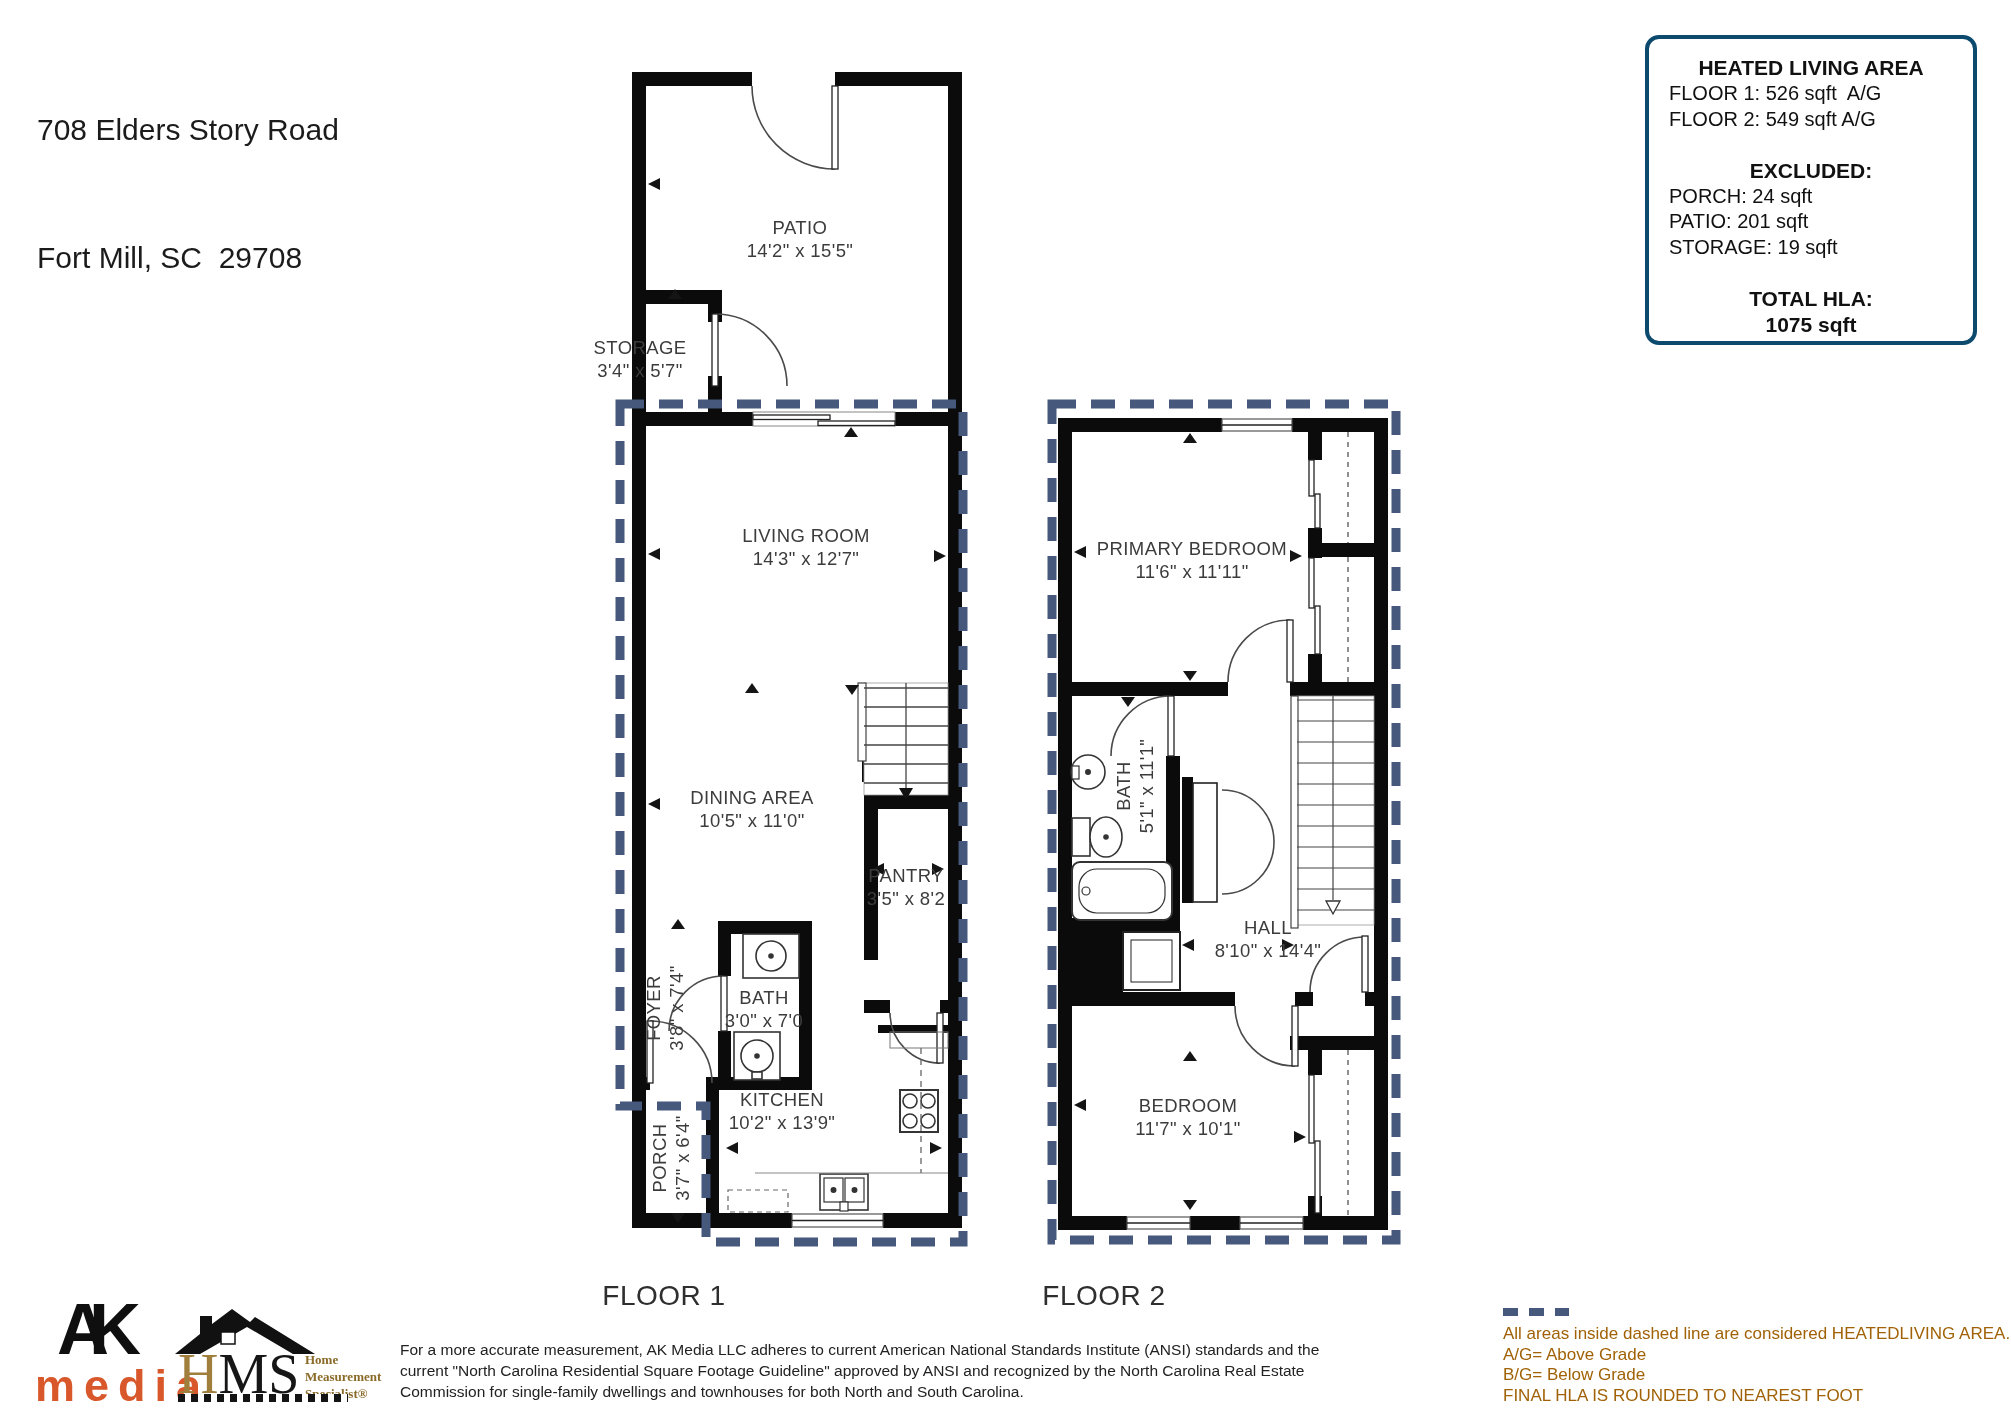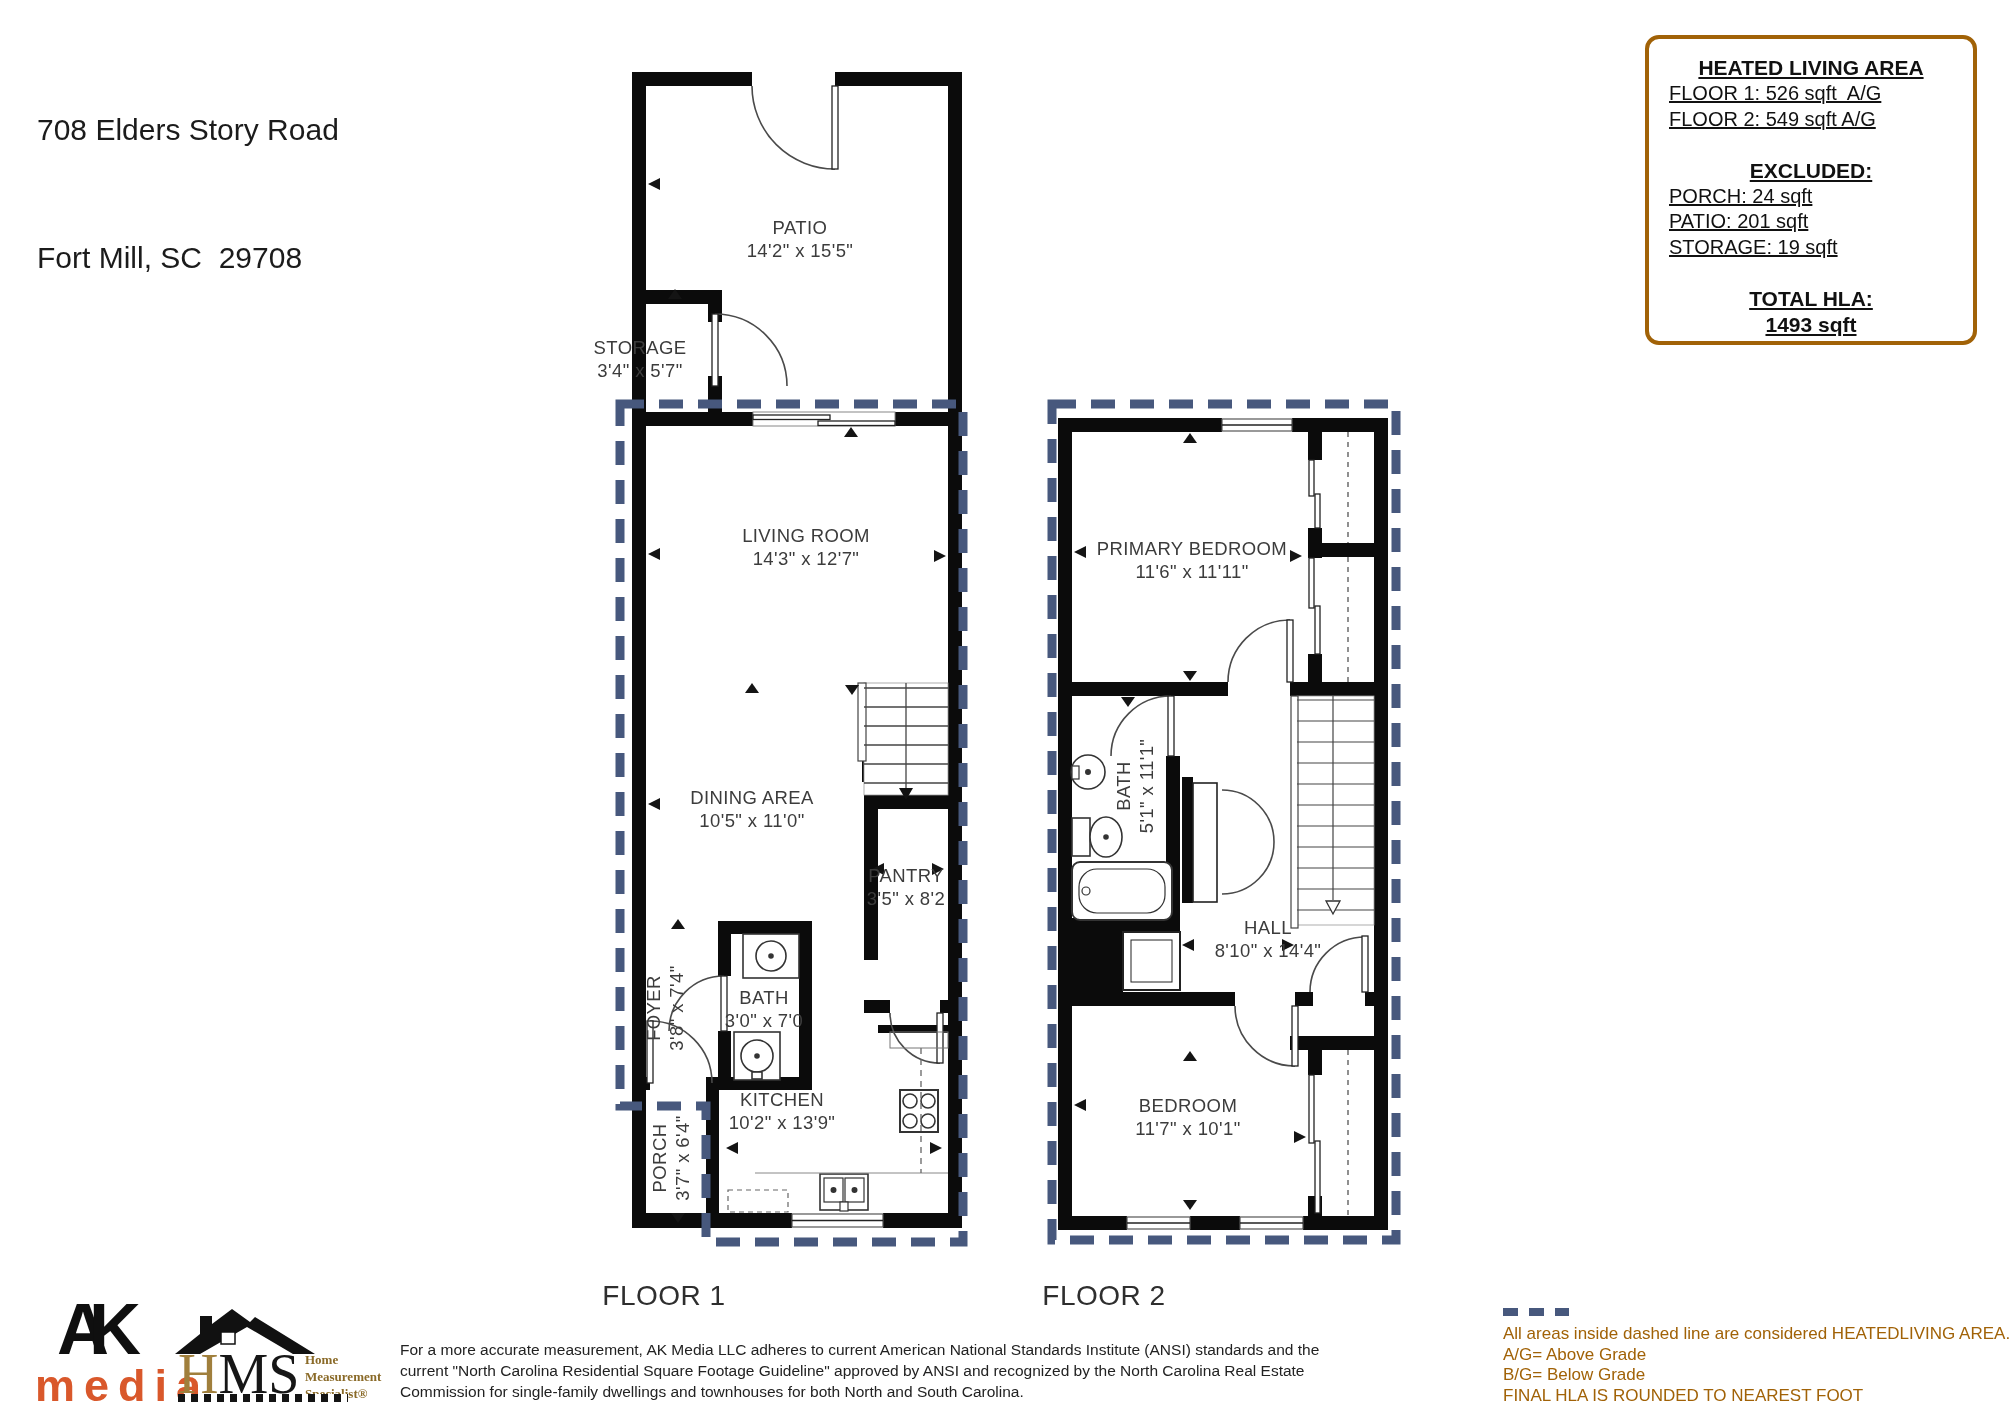--- a/index.html
+++ b/index.html
@@ -2,22 +2,22 @@
 <html><head>
 <meta charset="utf-8">
 <style>
   html,body{margin:0;padding:0;background:#fff;}
   .canvas{position:relative;width:2011px;height:1422px;background:#ffffff;overflow:hidden;
           font-family:"Liberation Sans",sans-serif;color:#222;}
   .abs{position:absolute;}
   
   .address{left:37px;top:24px;font-size:30px;line-height:1.42;color:#1b1b1b;white-space:pre;}
   
-  .hla-box{left:1645px;top:35px;width:332px;height:310px;border:4px solid #a16207;border-radius:14px;
-           box-sizing:border-box;padding:16px 20px;font-size:20px;line-height:1.26;color:#111;text-decoration:underline;}
+  .hla-box{left:1645px;top:35px;width:332px;height:310px;border:4px solid #0c4a6e;border-radius:14px;
+           box-sizing:border-box;padding:16px 20px;font-size:20px;line-height:1.26;color:#111;}
   .hla-box div{white-space:pre;}
   .hla-center{text-align:center;font-weight:bold;font-size:21px;}
   .hla-gap{height:26px;}
   
   .room-label{position:absolute;transform:translate(-50%,-50%);text-align:center;color:#3c3c3c;
               font-size:18.5px;line-height:1.22;letter-spacing:.4px;white-space:nowrap;}
   .room-label.rot{transform:translate(-50%,-50%) rotate(-90deg);}
   .floor-caption{position:absolute;transform:translate(-50%,-50%);font-size:28px;color:#2e2e2e;letter-spacing:.5px;}
   
   .ak-logo{left:35px;top:1300px;width:310px;}
@@ -49,21 +49,21 @@
     <div class="hla-center">HEATED LIVING AREA</div>
     <div>FLOOR 1: 526 sqft  A/G</div>
     <div>FLOOR 2: 549 sqft A/G</div>
     <div class="hla-gap"></div>
     <div class="hla-center">EXCLUDED:</div>
     <div>PORCH: 24 sqft</div>
     <div>PATIO: 201 sqft</div>
     <div>STORAGE: 19 sqft</div>
     <div class="hla-gap"></div>
     <div class="hla-center">TOTAL HLA:</div>
-    <div class="hla-center">1493 sqft</div>
+    <div class="hla-center">1075 sqft</div>
   </div>
 
   <svg class="abs" style="left:0;top:0" width="2011" height="1422" viewBox="0 0 2011 1422">
 
     <g fill="#0b0b0b">
       <rect x="632" y="72" width="14" height="1156"></rect>
       <rect x="632" y="72" width="120" height="14"></rect>
       <rect x="835" y="72" width="127" height="14"></rect>
       <rect x="948" y="72" width="14" height="1156"></rect>
       <rect x="632" y="290" width="90" height="14"></rect>

